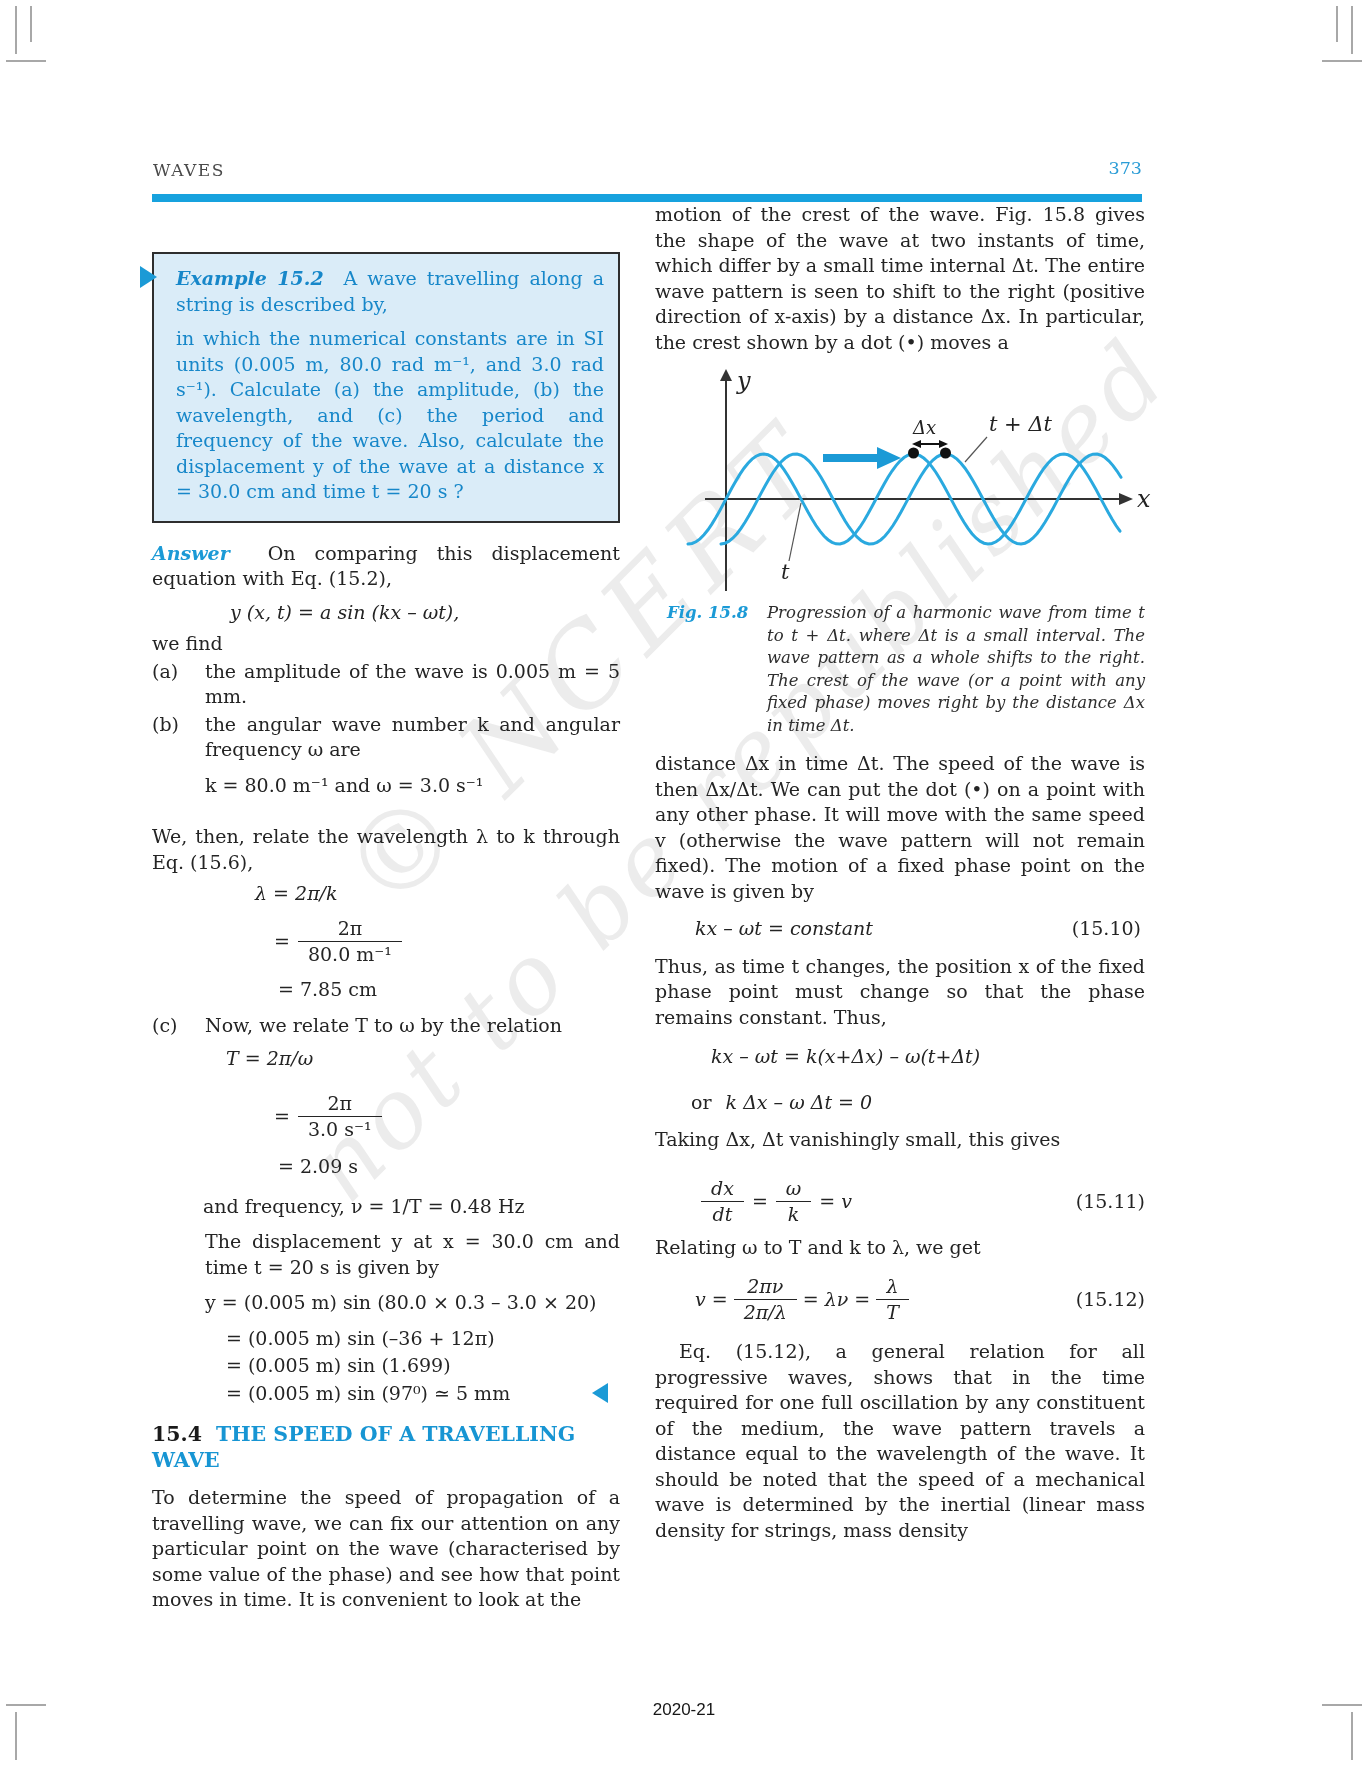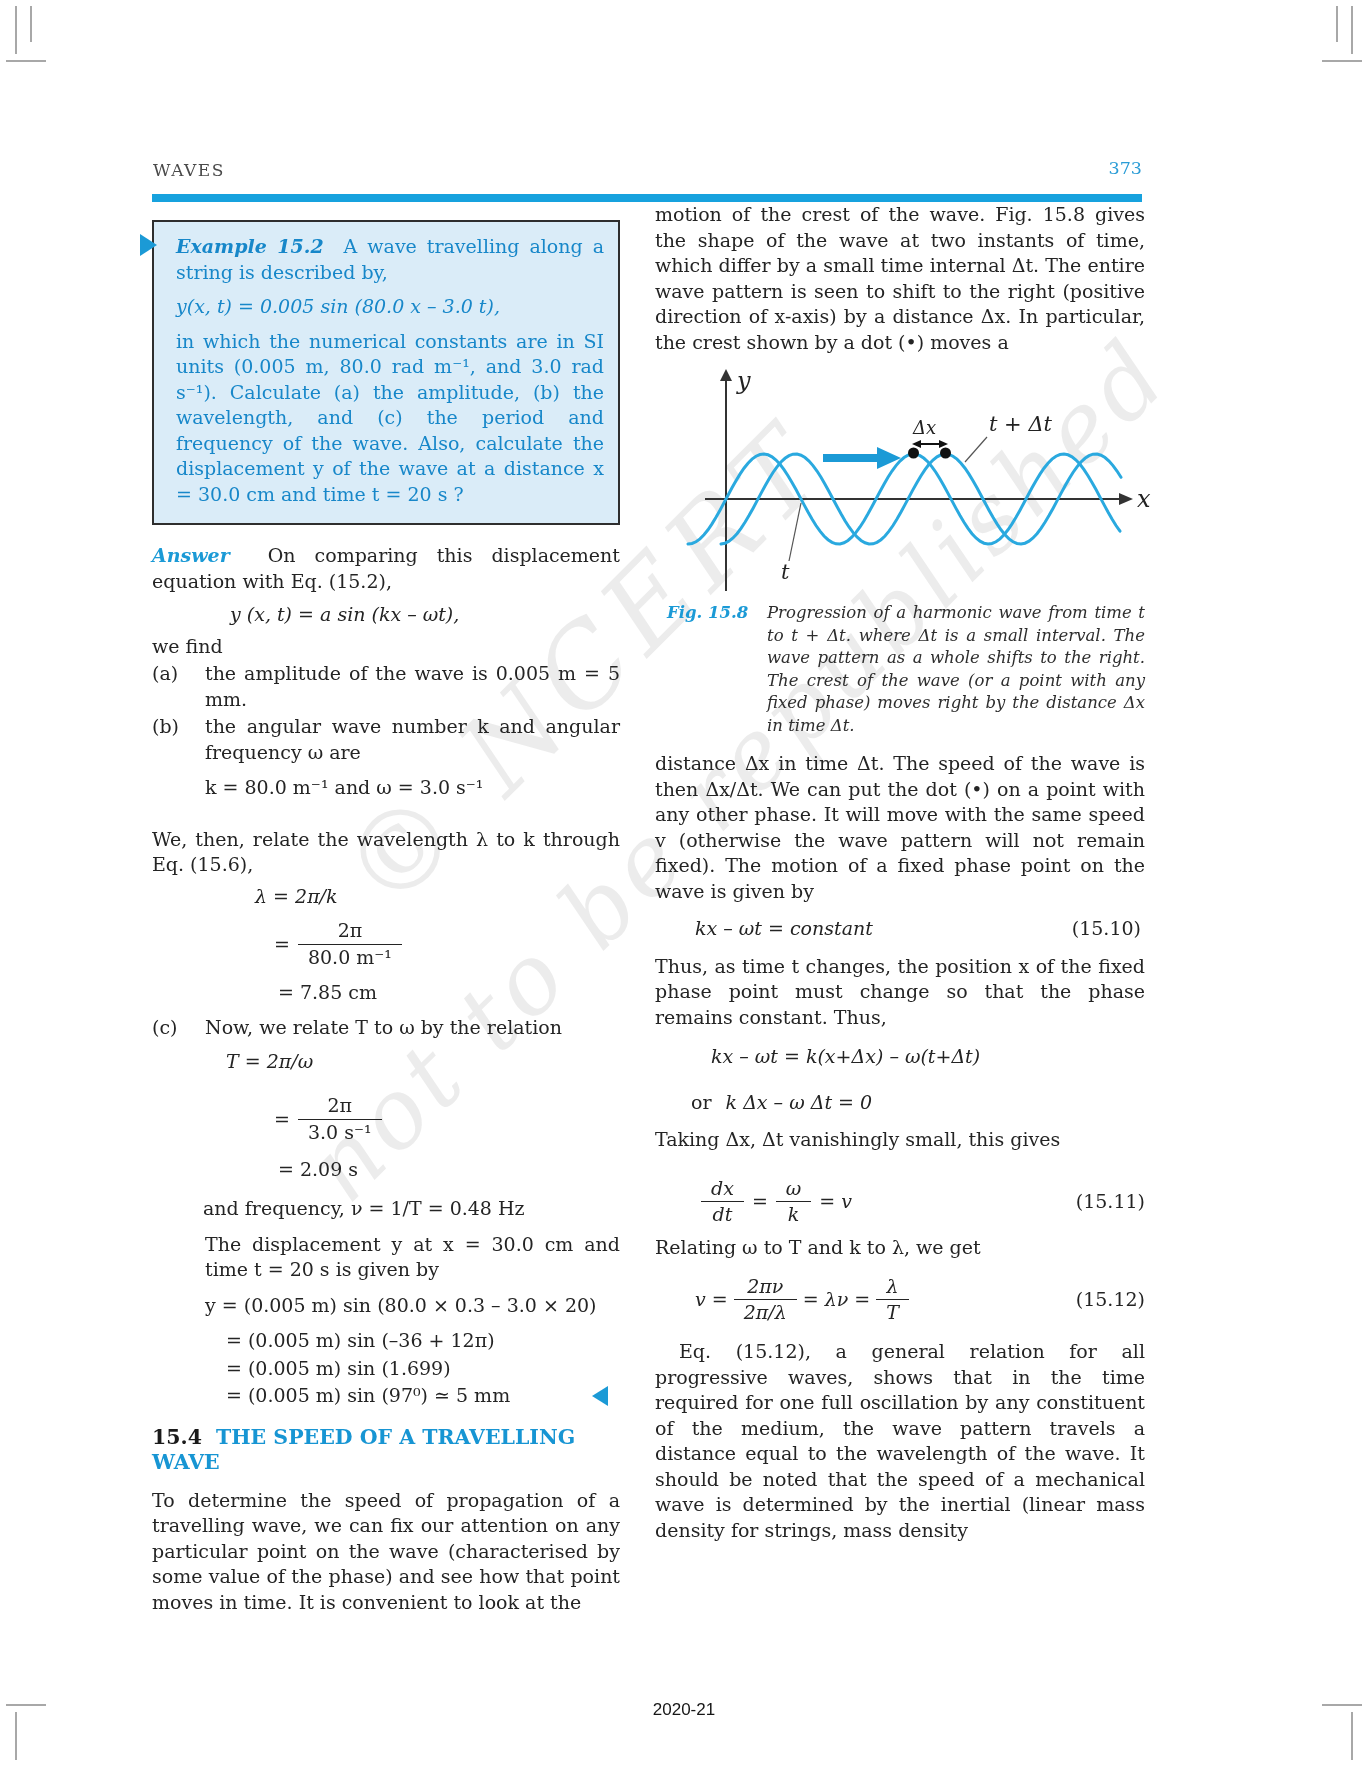--- a/index.html
+++ b/index.html
@@ -11,21 +11,21 @@
   .chapter{position:absolute;left:153px;top:160px;font-size:17px;letter-spacing:1.5px;color:#4a4a4a;}
   .pagenum{position:absolute;left:1100px;top:158px;width:42px;text-align:right;font-size:17.5px;color:#2a9cd6;}
   .headbar{position:absolute;left:152px;top:194px;width:990px;height:8px;background:#17a2de;}
   
   .watermark{position:absolute;left:90px;top:540px;width:1100px;text-align:center;
              transform:rotate(-45deg);transform-origin:50% 50%;pointer-events:none;
              font-style:italic;color:rgba(110,110,110,0.13);}
   .watermark .wm1{font-size:110px;letter-spacing:10px;line-height:1.9;}
   .watermark .wm2{font-size:96px;letter-spacing:6px;line-height:1.6;white-space:nowrap;}
   
-  .leftcol{position:absolute;left:152px;top:220px;width:468px;font-size:19px;line-height:25.5px;}
+  .leftcol{position:absolute;left:152px;top:252px;width:468px;font-size:19px;line-height:25.5px;}
   .rightcol{position:absolute;left:655px;top:202px;width:490px;font-size:19px;line-height:25.5px;}
   .just{text-align:justify;}
   
   .exbox{position:relative;background:#daecf8;border:2.5px solid #2e2e2e;
          padding:12px 14px 16px 22px;color:#1787c9;}
   .exbox .extitle{font-weight:bold;font-style:italic;}
   .exbox p{margin:0 0 9px 0;}
   .exbox p:last-child{margin-bottom:0;}
   .start-arrow{position:absolute;left:-14px;top:12px;width:0;height:0;
                border-top:11px solid transparent;border-bottom:11px solid transparent;
@@ -84,21 +84,20 @@
 
   <div class="chapter">WAVES</div>
   <div class="pagenum">373</div>
   <div class="headbar"></div>
 
   <div class="leftcol">
 
     <div class="exbox">
       <div class="start-arrow"></div>
       <p class="just"><span class="extitle">Example 15.2</span>&nbsp;&nbsp;<span>A wave travelling along a string is described by,</span></p>
-      <p class="it">y(x, t) = 0.005 sin (80.0 x – 3.0 t),</p>
       <p class="just">in which the numerical constants are in SI units (0.005 m, 80.0 rad m⁻¹, and 3.0 rad s⁻¹). Calculate (a) the amplitude, (b) the wavelength, and (c) the period and frequency of the wave. Also, calculate the displacement y of the wave at a distance x = 30.0 cm and time t = 20 s ?</p>
     </div>
 
     <p class="just" style="margin:18px 0 0 0;">
       <span class="ans-label">Answer</span>&nbsp;&nbsp;<span>On comparing this displacement equation with Eq. (15.2),</span>
     </p>
 
     <div class="eqline it" style="margin-left:78px;margin-top:8px;">y (x, t) = a sin (kx – ωt),</div>
 
     <div>we find</div>

